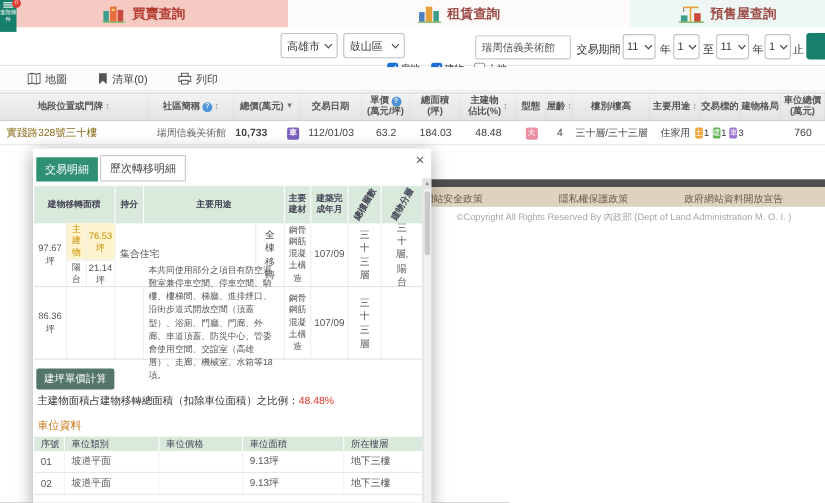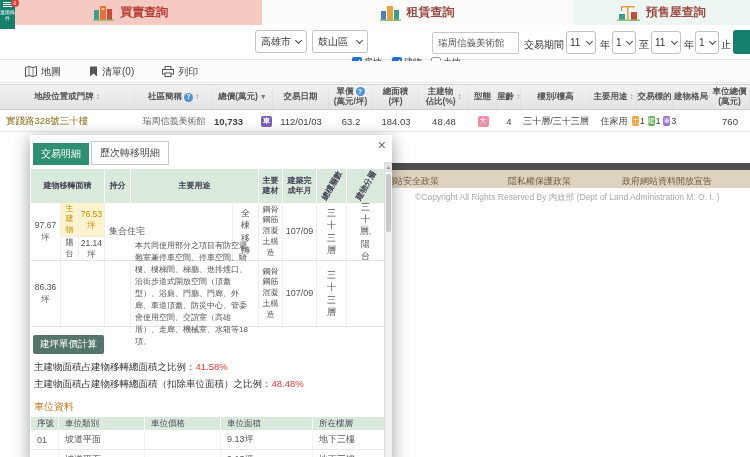--- a/index.html
+++ b/index.html
@@ -383,23 +383,20 @@
         <div class="dc m-share"></div>
         <div class="dc m-use longuse">本共同使用部分之項目有防空避難室兼停車空間、停車空間、騎樓、樓梯間、梯廳、進排煙口、沿街步道式開放空間（頂蓋型）、浴廁、門廳、門廊、外廊、車道頂蓋、防災中心、管委會使用空間、交誼室（高雄厝）、走廊、機械室、水箱等18項。</div>
         <div class="dc m-mat">鋼骨鋼筋混凝土構造</div>
         <div class="dc m-date">107/09</div>
         <div class="dc m-tf">三十三層</div>
         <div class="dc m-fl"></div>
       </div>
     </div>
 
     <span class="unitbtn">建坪單價計算</span>
-    <div class="ratio">
-      <span>主建物面積占建物移轉總面積之比例：</span><span class="val">41.58%</span>
-    </div>
     <div class="ratio" style="margin-top:4px;">
       <span>主建物面積占建物移轉總面積（扣除車位面積）之比例：</span><span class="val">48.48%</span>
     </div>
 
     <div class="ptitle">車位資料</div>
     <div class="ptable">
       <div class="phead">
         <div class="ph p1">序號</div>
         <div class="ph p2">車位類別</div>
         <div class="ph p3">車位價格</div>

